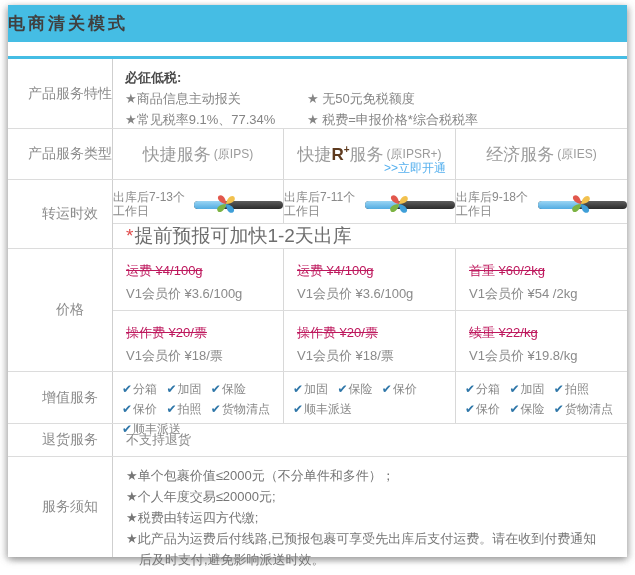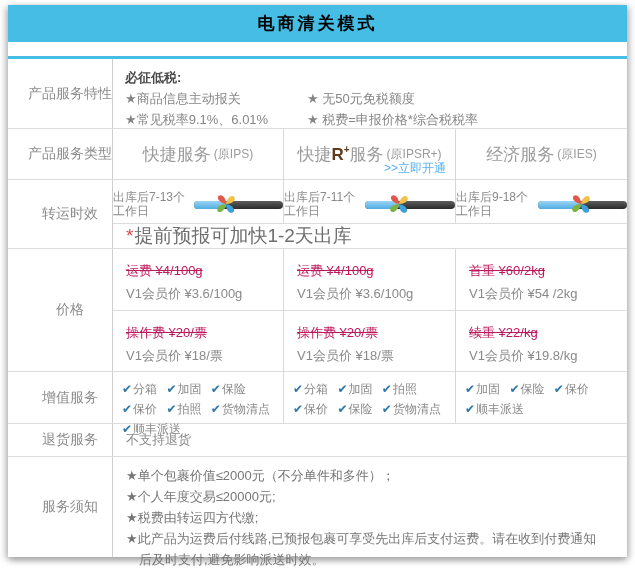--- a/index.html
+++ b/index.html
@@ -1,21 +1,21 @@
 <!DOCTYPE html>
 <html><head>
 <meta charset="utf-8">
 <style>
   * { margin:0; padding:0; box-sizing:border-box; }
   html,body { background:#fff; }
   body { font-family:"Liberation Sans","DejaVu Sans",sans-serif; }
   .page { position:relative; width:635px; height:575px; background:#ffffff; overflow:hidden; }
   .card { position:absolute; left:8px; top:5px; width:619px; background:#fff;
           border-radius:0 0 4px 4px; box-shadow:0 3px 7px rgba(125,125,125,.55), -3px 2px 6px rgba(150,150,150,.35), 3px 2px 6px rgba(150,150,150,.35); }
-  .hdr { height:37px; background:#45BDE4; color:#000000; display:flex; align-items:center; justify-content:center;
+  .hdr { height:37px; background:#45BDE4; color:#404040; display:flex; align-items:center; justify-content:flex-start;
          font-size:17px; font-weight:bold; letter-spacing:3px; }
   .tbl { margin-top:14px; border-top:3px solid #45BDE4; background:#fff; }
   .row { display:flex; border-bottom:1px solid #DCDCDC; }
   .row:last-child { border-bottom:none; }
   .lab { flex:0 0 105px; display:flex; align-items:center; justify-content:center;
          color:#8C8C8C; font-size:14px; border-right:1px solid #CFCFCF; text-align:center;padding-left:20px; }
   .content { flex:1; }
   .cells { display:flex; }
   .cell { flex:0 0 170px; }
   .cell.c2, .cell.c3 { flex:0 0 172px; border-left:1px solid #D8D8D8; }
@@ -79,21 +79,21 @@
 
     <div class="tbl">
 
       <div class="row r-feat">
         <div class="lab">产品服务特性</div>
         <div class="content feat-body">
           <div class="feat-head">必征低税:</div>
           <div class="feat-cols">
             <div class="feat-col1">
               <div>★商品信息主动报关</div>
-              <div>★常见税率9.1%、6.01%</div>
+              <div>★常见税率9.1%、77.34%</div>
             </div>
             <div class="feat-col2">
               <div>★ 无50元免税额度</div>
               <div>★ 税费=申报价格*综合税税率</div>
             </div>
           </div>
         </div>
       </div>
 
       <div class="row r-type">
@@ -215,33 +215,33 @@
         <div class="content cells">
           <div class="cell c1 vas-cell">
             <span class="vas-item"><i class="chk">✔</i><span>分箱</span></span>
             <span class="vas-item"><i class="chk">✔</i><span>加固</span></span>
             <span class="vas-item"><i class="chk">✔</i><span>保险</span></span>
             <span class="vas-item"><i class="chk">✔</i><span>保价</span></span>
             <span class="vas-item"><i class="chk">✔</i><span>拍照</span></span>
             <span class="vas-item"><i class="chk">✔</i><span>货物清点</span></span>
             <span class="vas-item"><i class="chk">✔</i><span>顺丰派送</span></span>
           </div>
+          <div class="cell c2 vas-cell">
+            <span class="vas-item"><i class="chk">✔</i><span>加固</span></span>
+            <span class="vas-item"><i class="chk">✔</i><span>保险</span></span>
+            <span class="vas-item"><i class="chk">✔</i><span>保价</span></span>
+            <span class="vas-item"><i class="chk">✔</i><span>顺丰派送</span></span>
+          </div>
           <div class="cell c3 vas-cell">
             <span class="vas-item"><i class="chk">✔</i><span>分箱</span></span>
             <span class="vas-item"><i class="chk">✔</i><span>加固</span></span>
             <span class="vas-item"><i class="chk">✔</i><span>拍照</span></span>
             <span class="vas-item"><i class="chk">✔</i><span>保价</span></span>
             <span class="vas-item"><i class="chk">✔</i><span>保险</span></span>
             <span class="vas-item"><i class="chk">✔</i><span>货物清点</span></span>
-          </div>
-          <div class="cell c2 vas-cell">
-            <span class="vas-item"><i class="chk">✔</i><span>加固</span></span>
-            <span class="vas-item"><i class="chk">✔</i><span>保险</span></span>
-            <span class="vas-item"><i class="chk">✔</i><span>保价</span></span>
-            <span class="vas-item"><i class="chk">✔</i><span>顺丰派送</span></span>
           </div>
         </div>
       </div>
 
       <div class="row r-ret">
         <div class="lab">退货服务</div>
         <div class="content ret-body">不支持退货</div>
       </div>
 
       <div class="row r-note">

